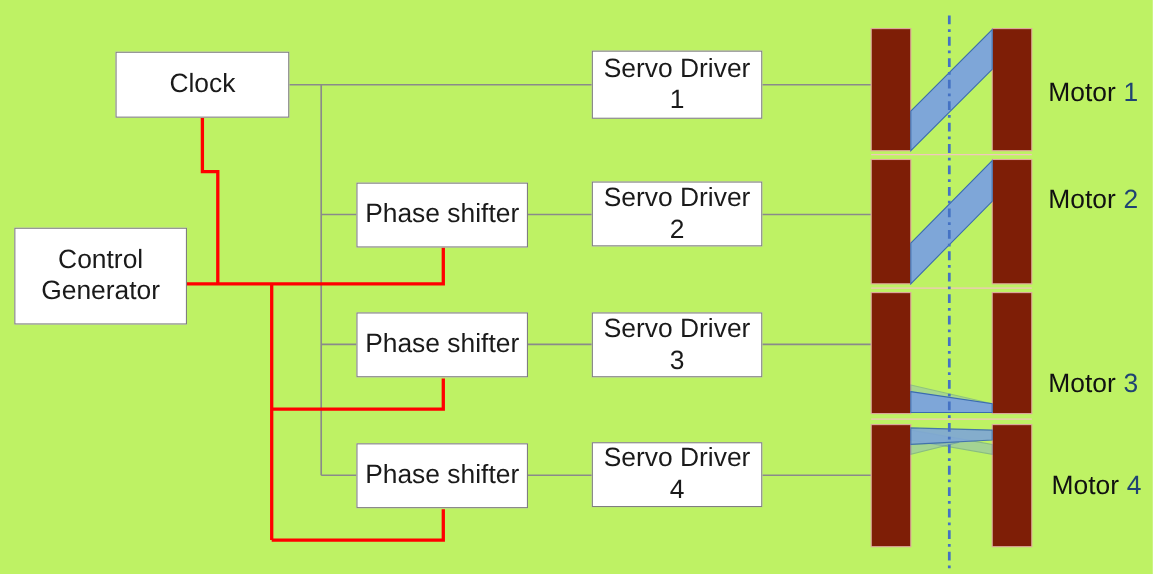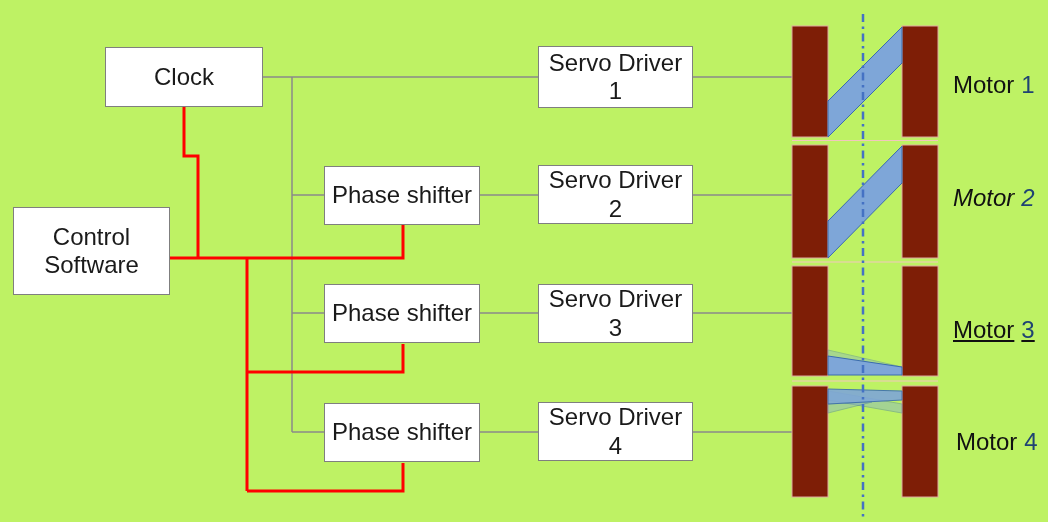--- a/index.html
+++ b/index.html
@@ -78,21 +78,21 @@
 
     <path d="M863,14 V520" fill="none" stroke-width="2.5" stroke-dasharray="8 4.5 2.5 4.5" stroke="#4472c4"></path>
   </svg>
 
   <div class="box" style="left: 105px; top: 47px; width: 158px; height: 60px; border-color: rgb(127, 127, 127);">
     <span>Clock</span>
   </div>
 
   <div class="box" style="left: 13px; top: 207px; width: 157px; height: 88px; border-color: rgb(127, 127, 127);">
     <span>Control</span>
-    <span>Software</span>
+    <span>Generator</span>
   </div>
 
   <div class="box" style="left: 324px; top: 166px; width: 156px; height: 59px; border-color: rgb(127, 127, 127);">
     <span>Phase shifter</span>
   </div>
 
   <div class="box" style="left: 324px; top: 284px; width: 156px; height: 59px; border-color: rgb(127, 127, 127);">
     <span>Phase shifter</span>
   </div>
 
@@ -116,23 +116,23 @@
   </div>
 
   <div class="box" style="left: 538px; top: 402px; width: 155px; height: 59px; border-color: rgb(127, 127, 127);">
     <span>Servo Driver</span>
     <span>4</span>
   </div>
 
   <div class="motor-label" style="left:953px;top:71px;text-align:center;">
     <span>Motor</span><span class="num" style="color: rgb(31, 67, 115);">1</span>
   </div>
-  <div class="motor-label" style="left:953px;top:184px;font-style:italic;">
+  <div class="motor-label" style="left:953px;top:168px;">
     <span>Motor</span><span class="num" style="color: rgb(31, 67, 115);">2</span>
   </div>
-  <div class="motor-label" style="left:953px;top:316px;text-decoration:underline;">
+  <div class="motor-label" style="left:953px;top:335px;">
     <span>Motor</span><span class="num" style="color: rgb(31, 67, 115);">3</span>
   </div>
   <div class="motor-label" style="left:956px;top:428px;">
     <span>Motor</span><span class="num" style="color: rgb(31, 67, 115);">4</span>
   </div>
 
 </div>
 
 </body></html>

